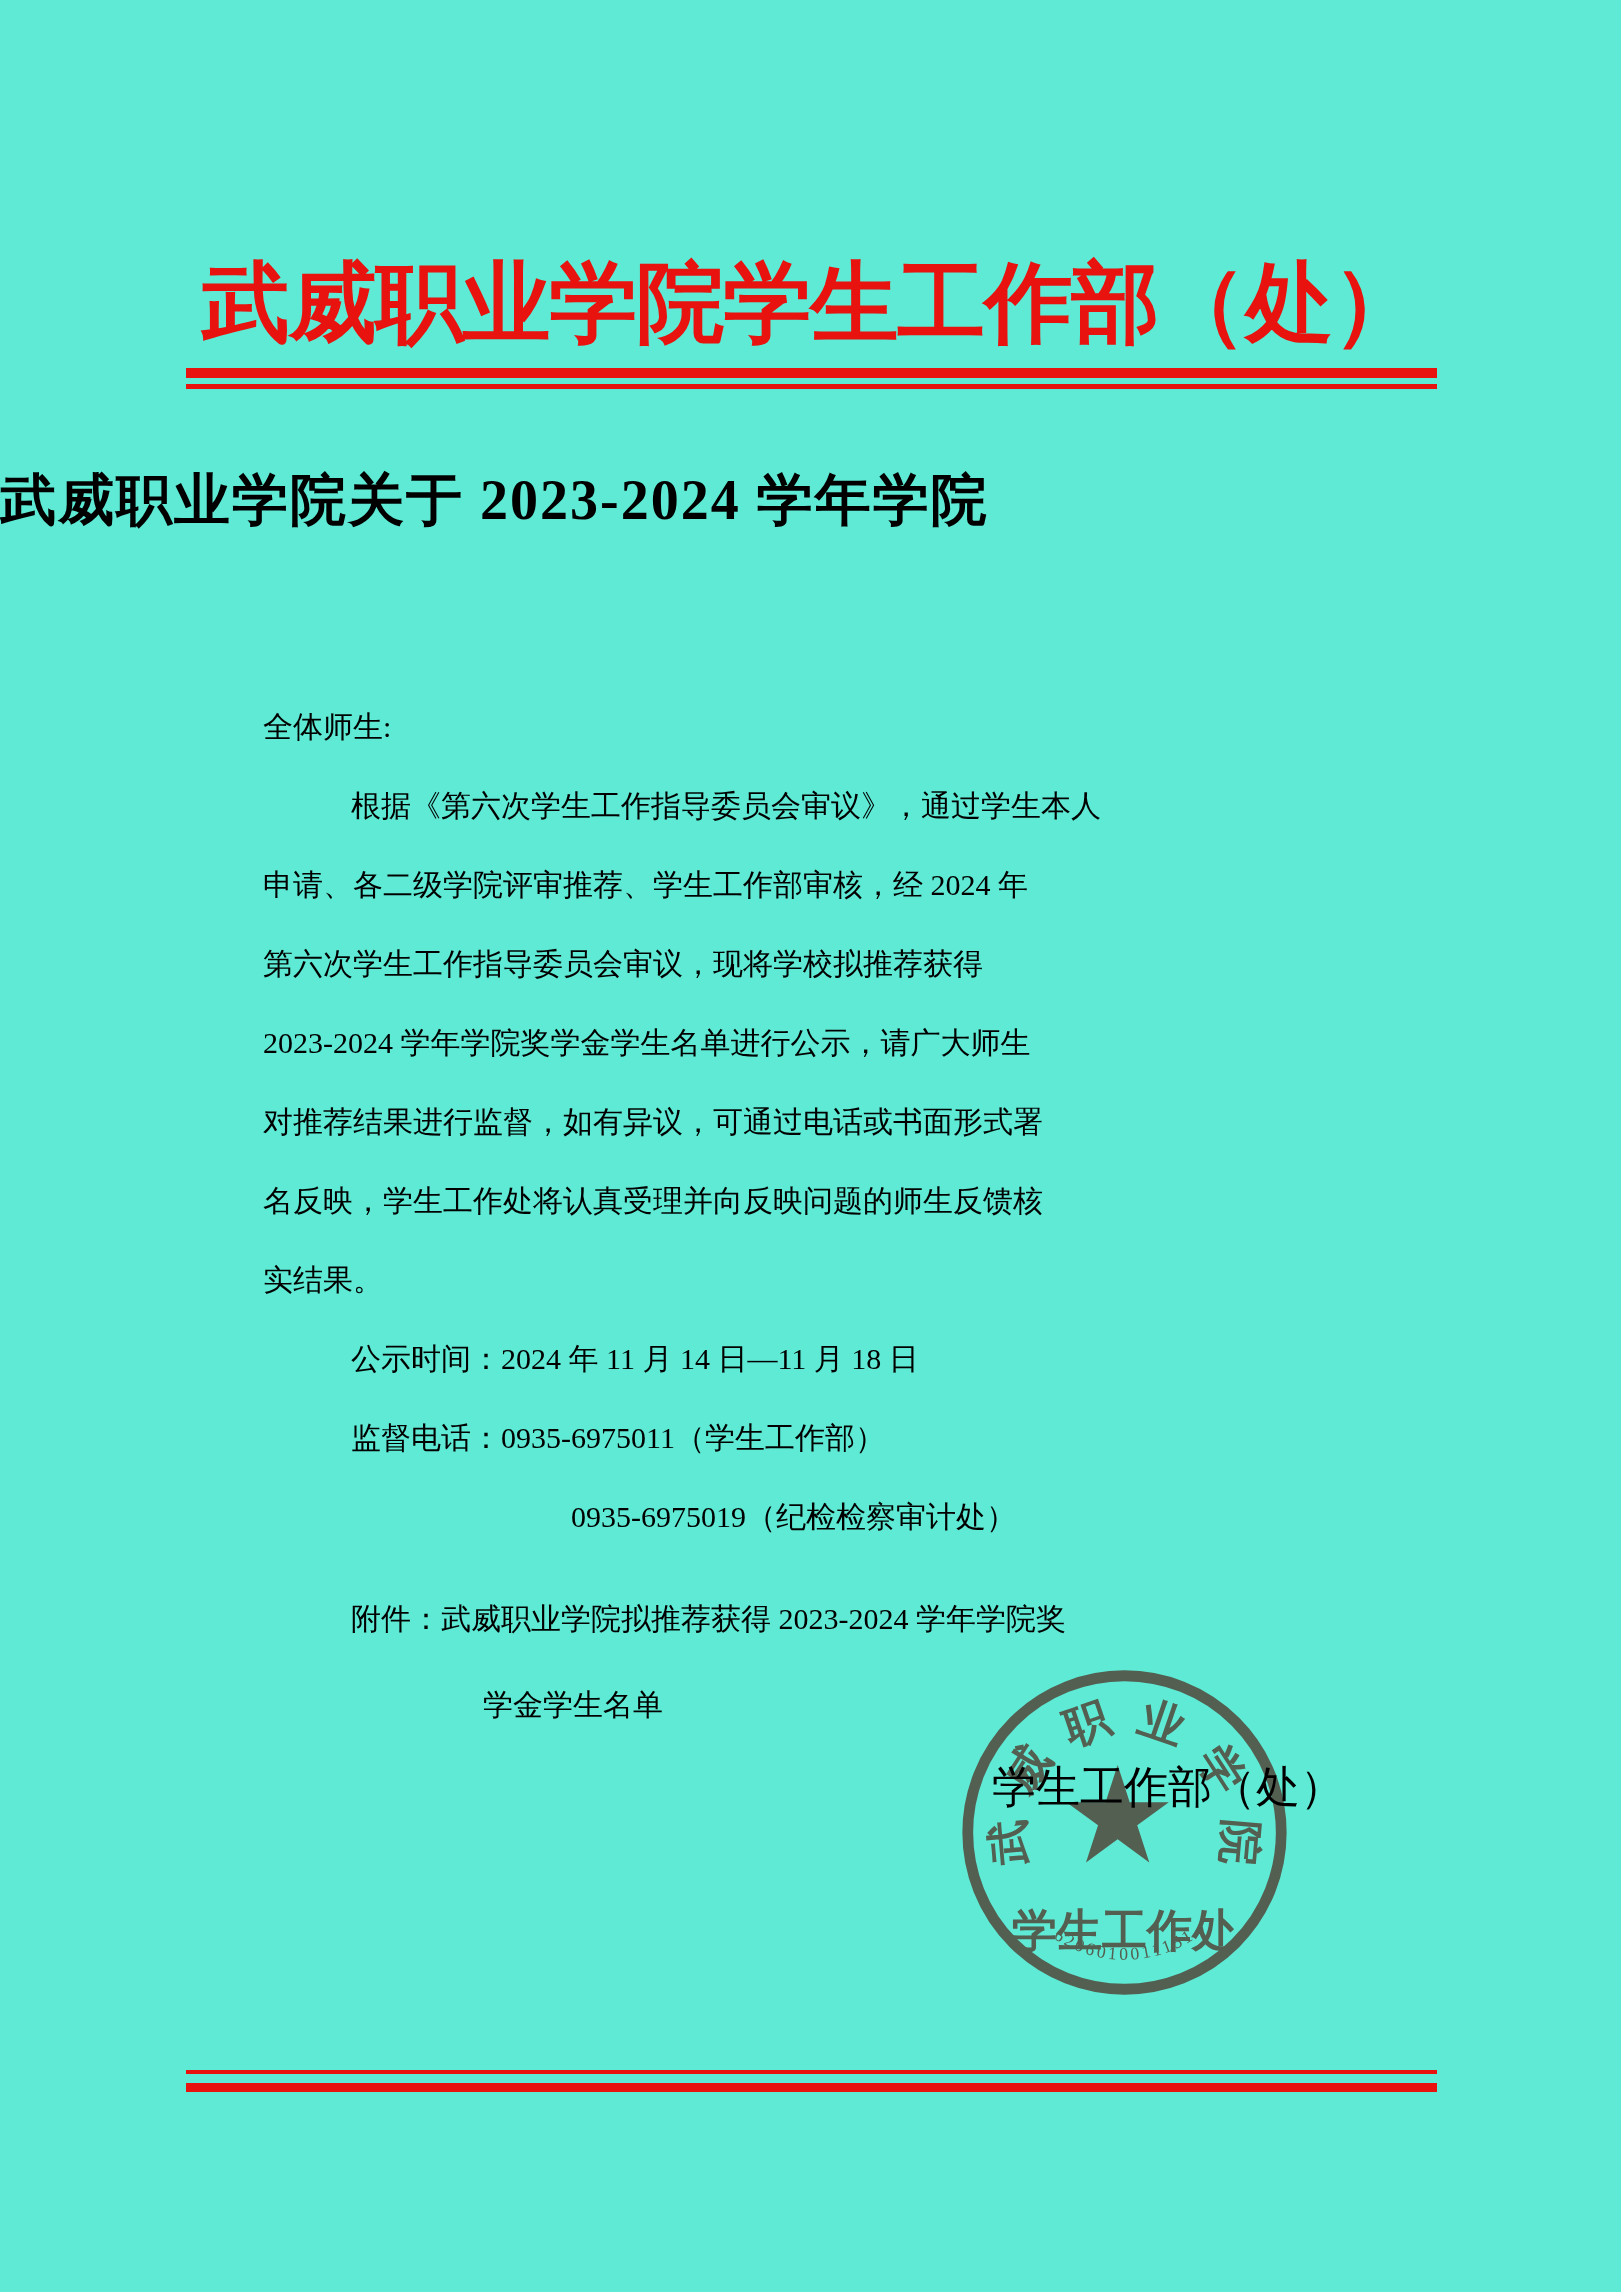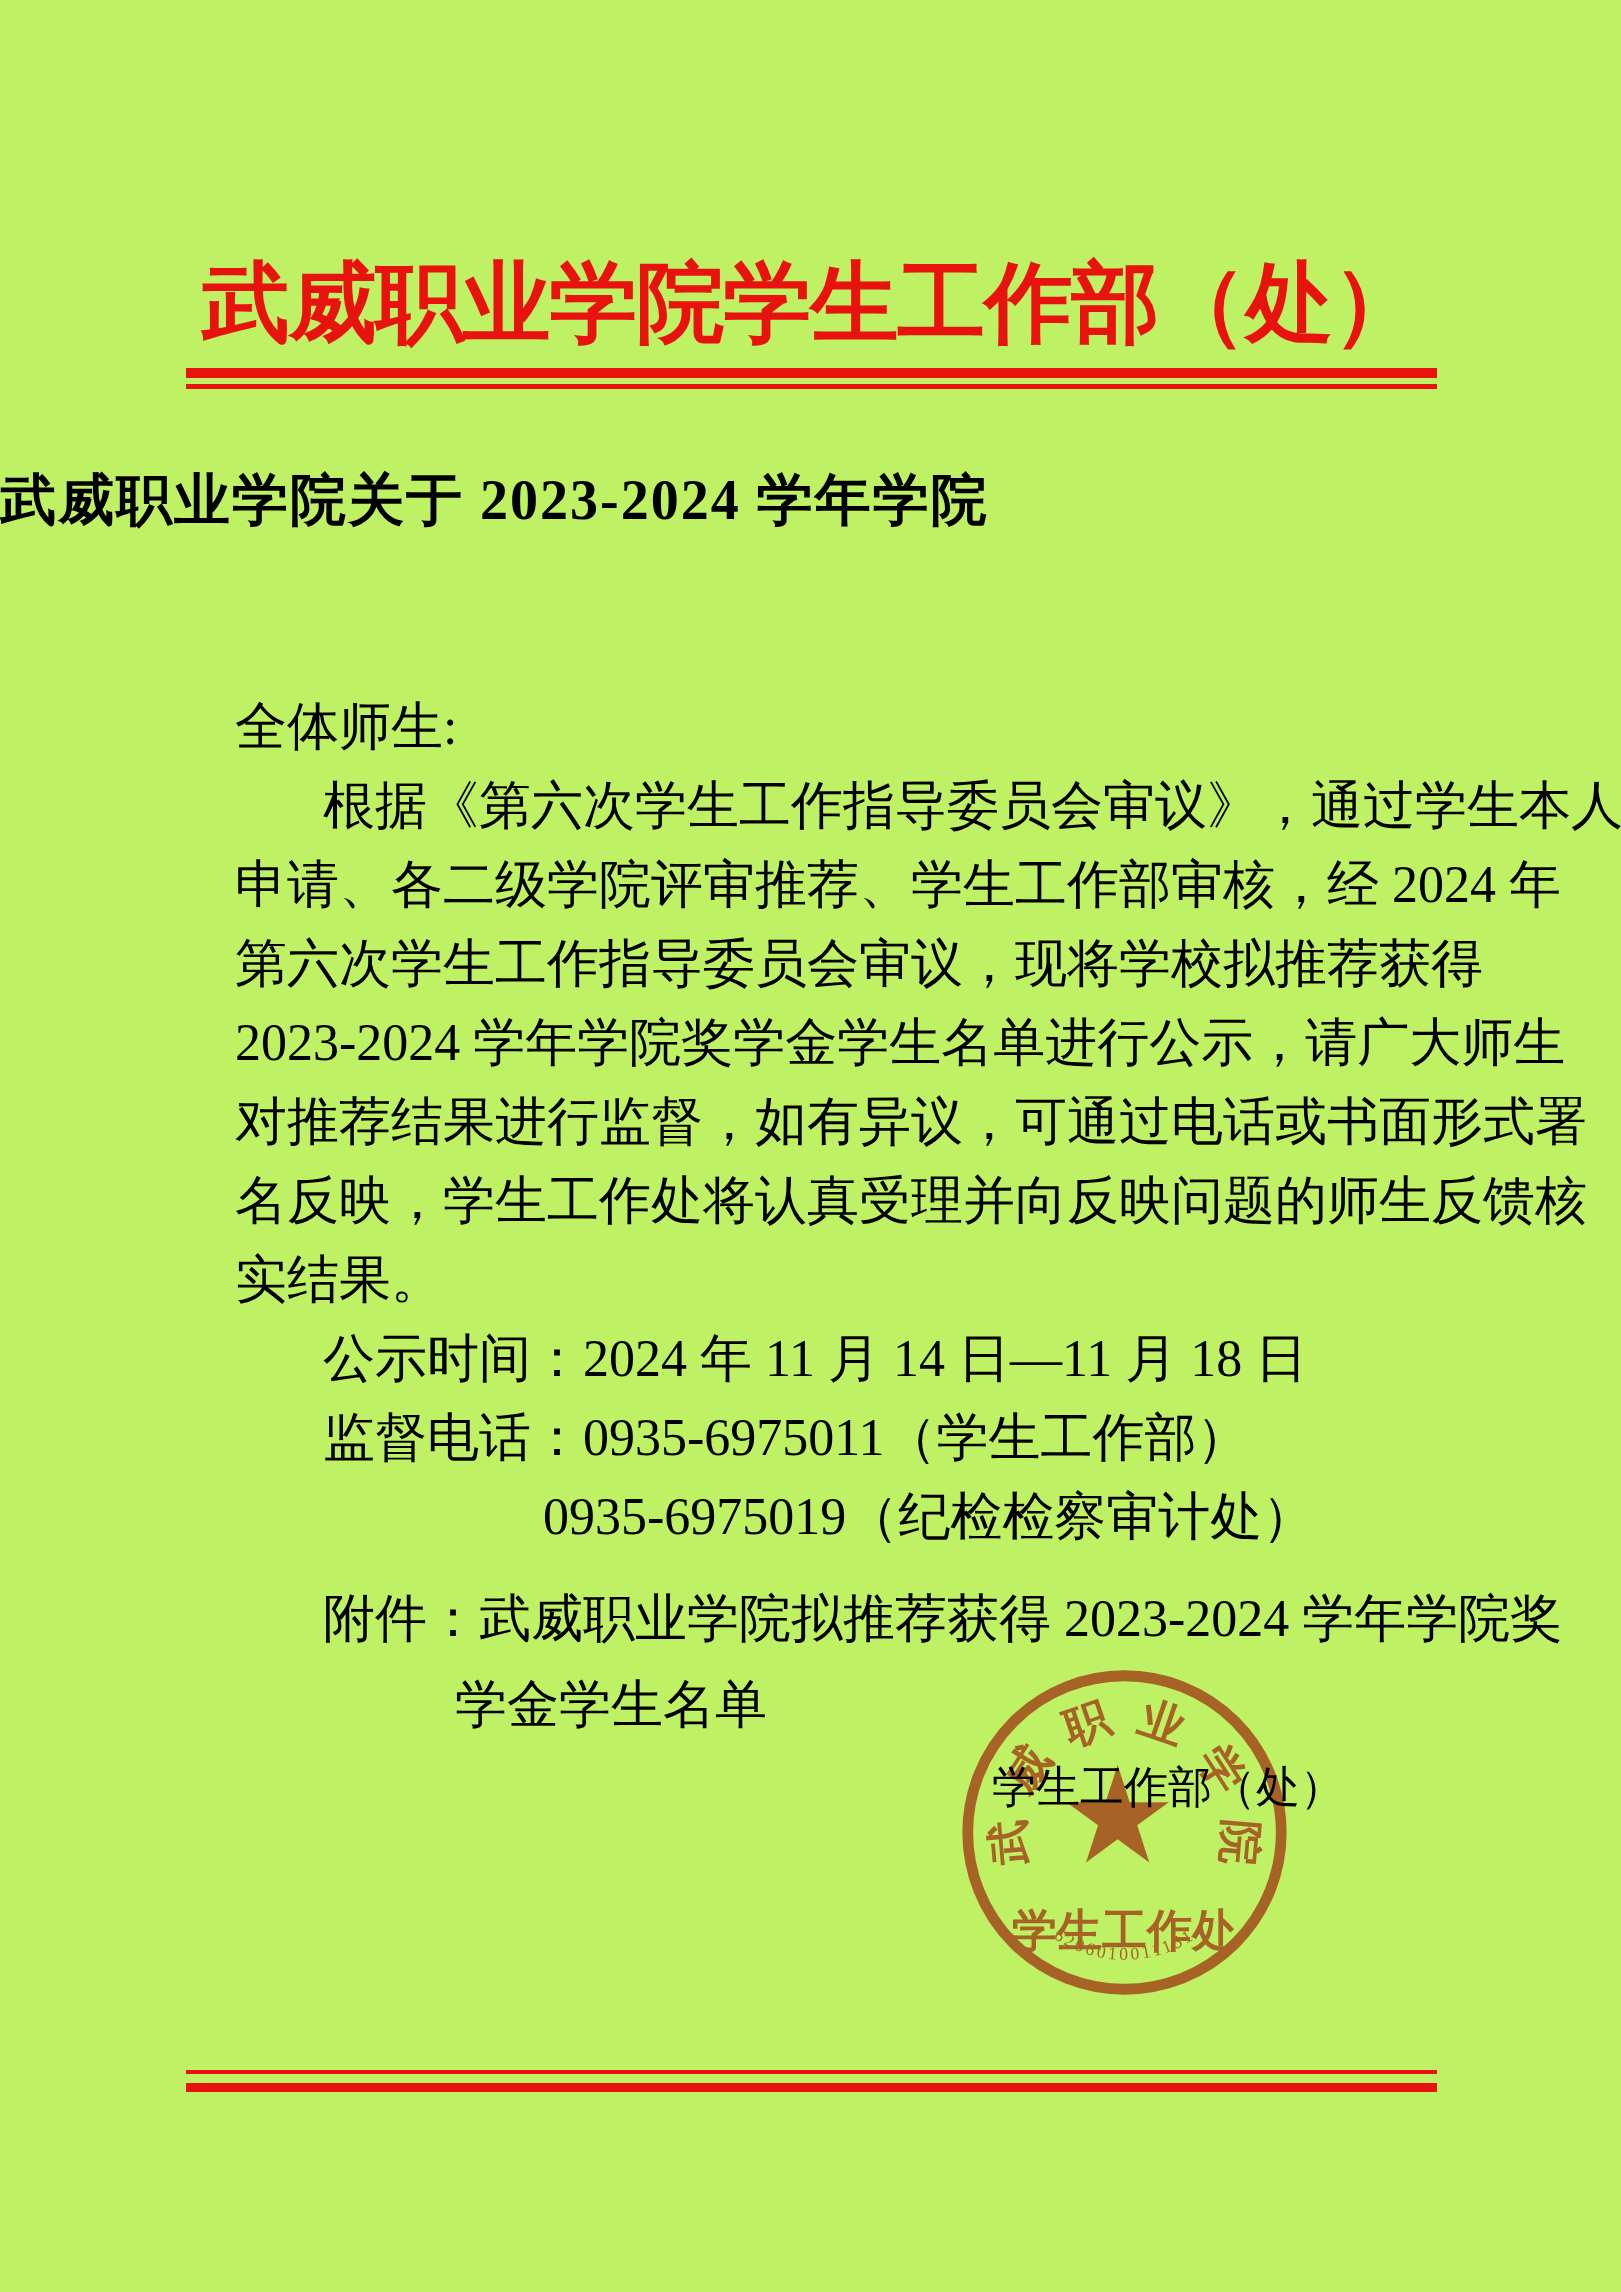--- a/index.html
+++ b/index.html
@@ -1,21 +1,21 @@
 <!DOCTYPE html>
 <html lang="zh"><head>
 <meta charset="utf-8">
 <title>公示文件</title>
 <style>
   html,body{margin:0;padding:0;background:#888;}
   .page{
     position:relative;
     width:1621px;height:2293px;
     margin:0 auto;
-    background:#bef264;
+    background:#5eead4;
     overflow:hidden;
     font-family:"Liberation Serif", serif;
     color:#000;
   }
   
   .letterhead{
     position:absolute;left:0;top:247px;width:100%;
     text-align:center;
     font-size:88px;line-height:114px;
     font-weight:bold;
@@ -32,22 +32,22 @@
   .doc-title{
     position:absolute;left:0;top:453px;width:100%;
     text-align:left;
     font-weight:bold;
     font-size:56px;line-height:95px;
     letter-spacing:2px;
     white-space:nowrap;
   }
   
   .body-text{
-    position:absolute;left:235px;top:687px;width:1147px;
-    font-size:52px;
+    position:absolute;left:263px;top:687px;width:1147px;
+    font-size:30px;
   }
   .body-line{
     line-height:79px;
     white-space:nowrap;
     padding-left:calc(var(--ind,0) * 44px);
   }
   .gap-before{margin-top:22.5px;}
   .gap-small{margin-top:7.8px;}
   
   .sig-dept{

